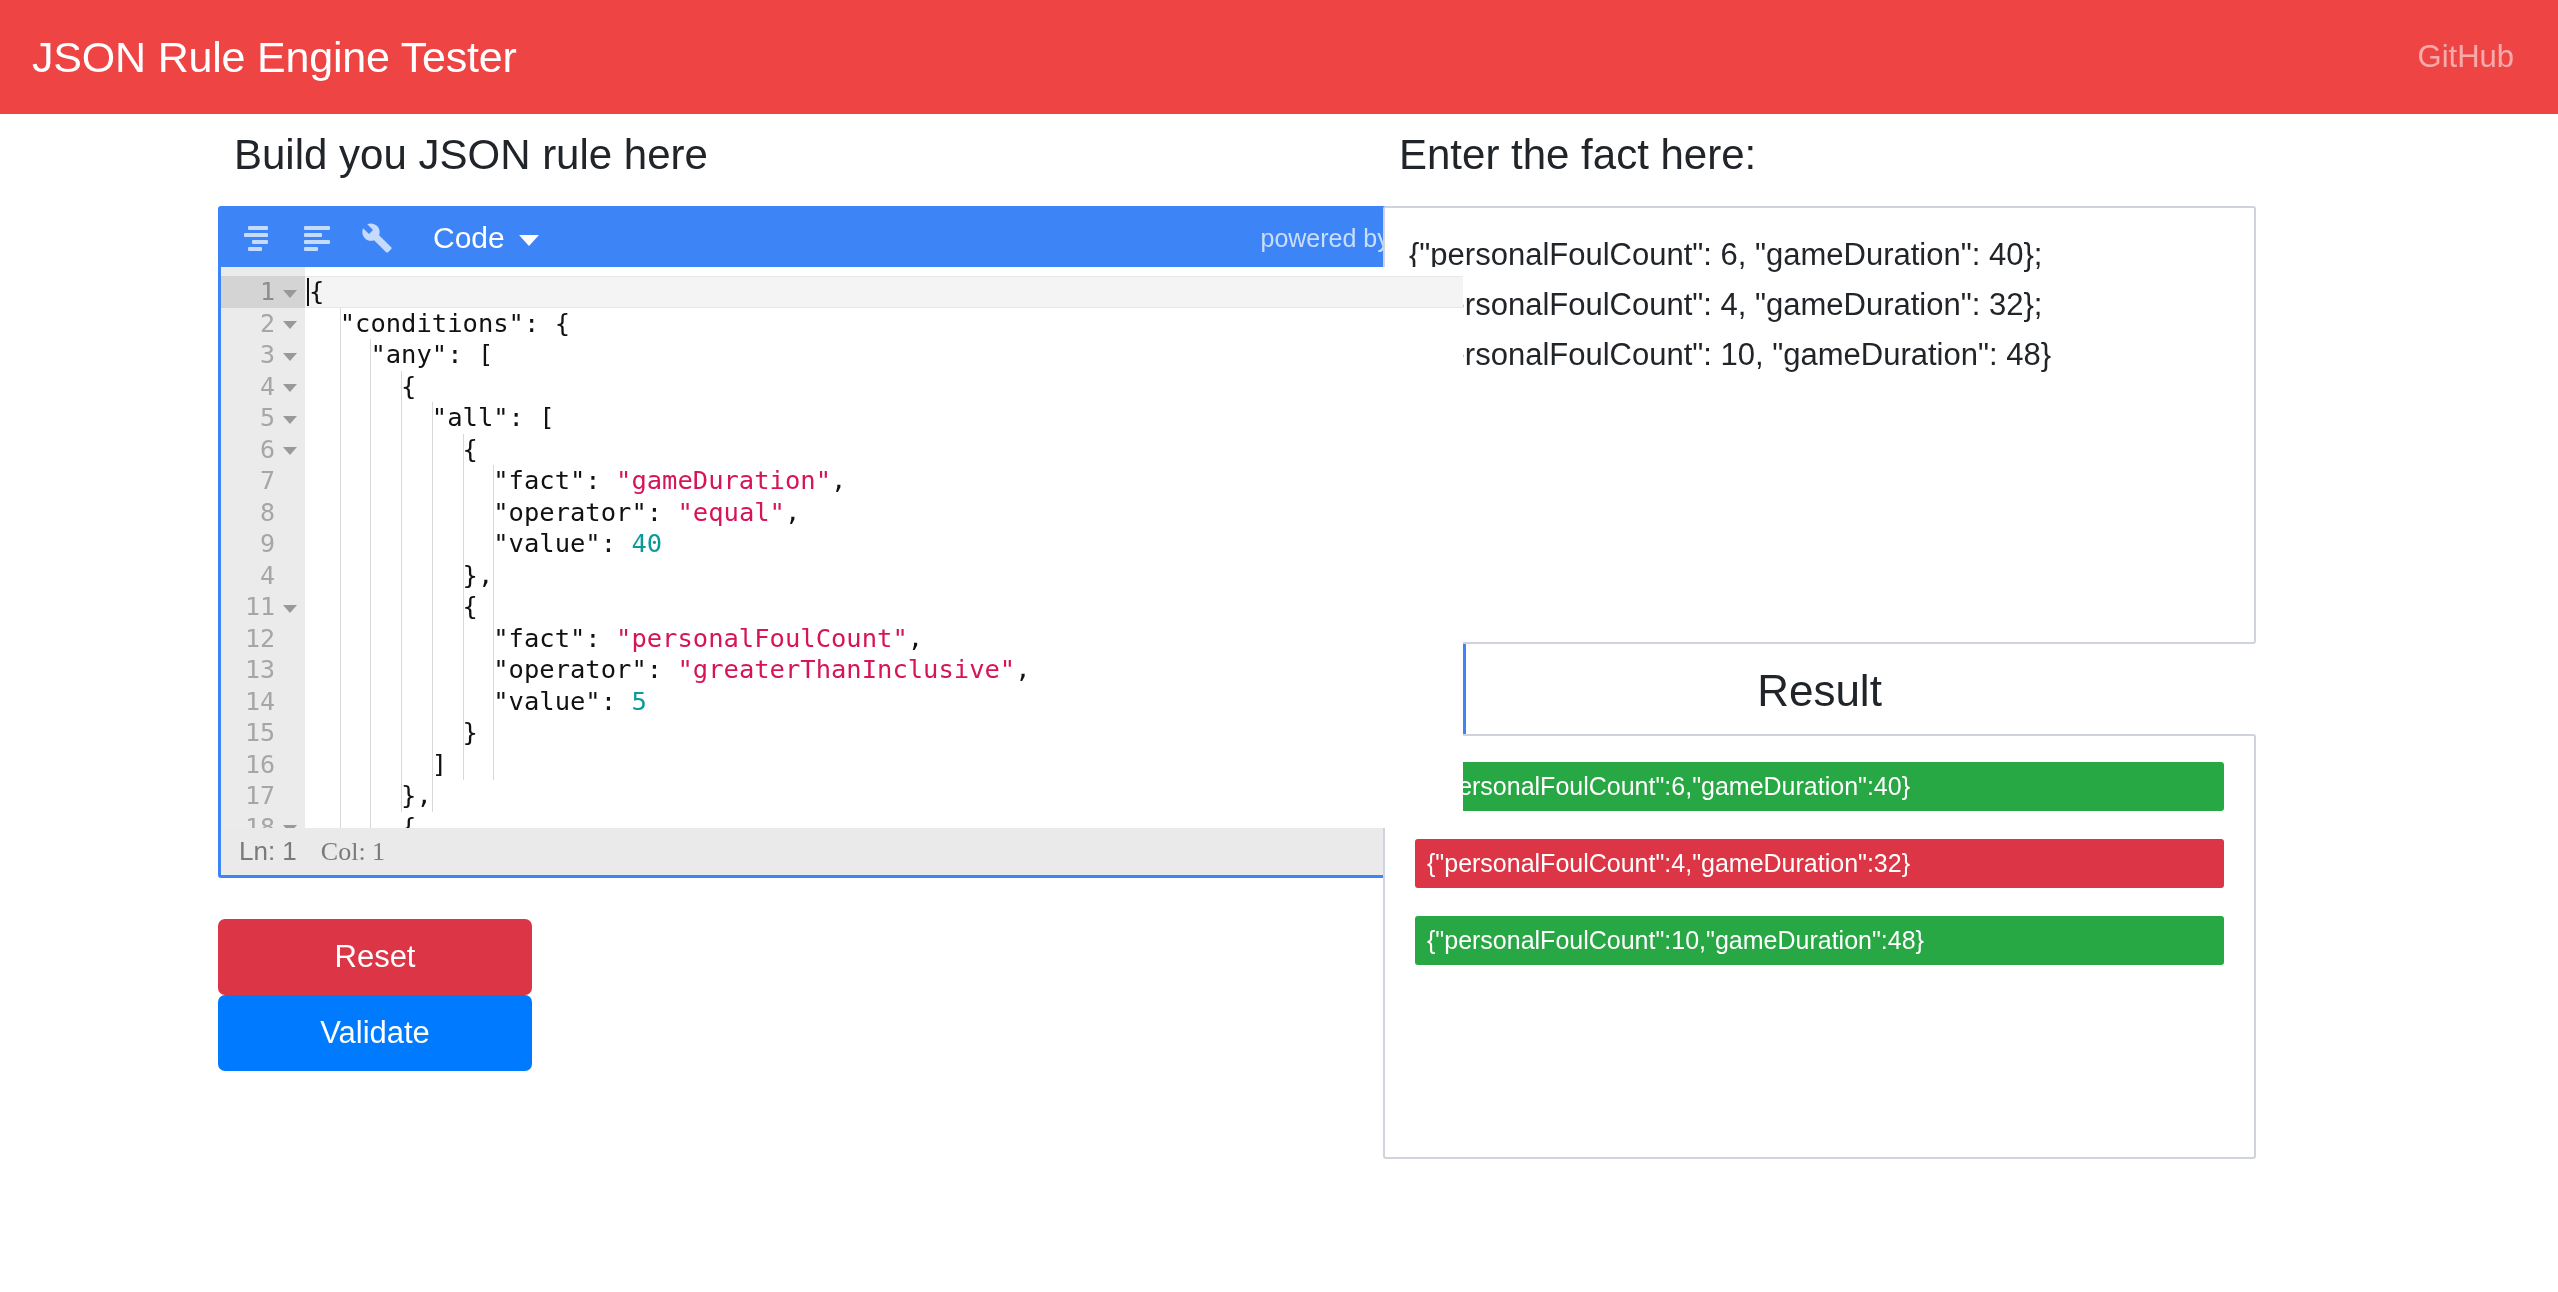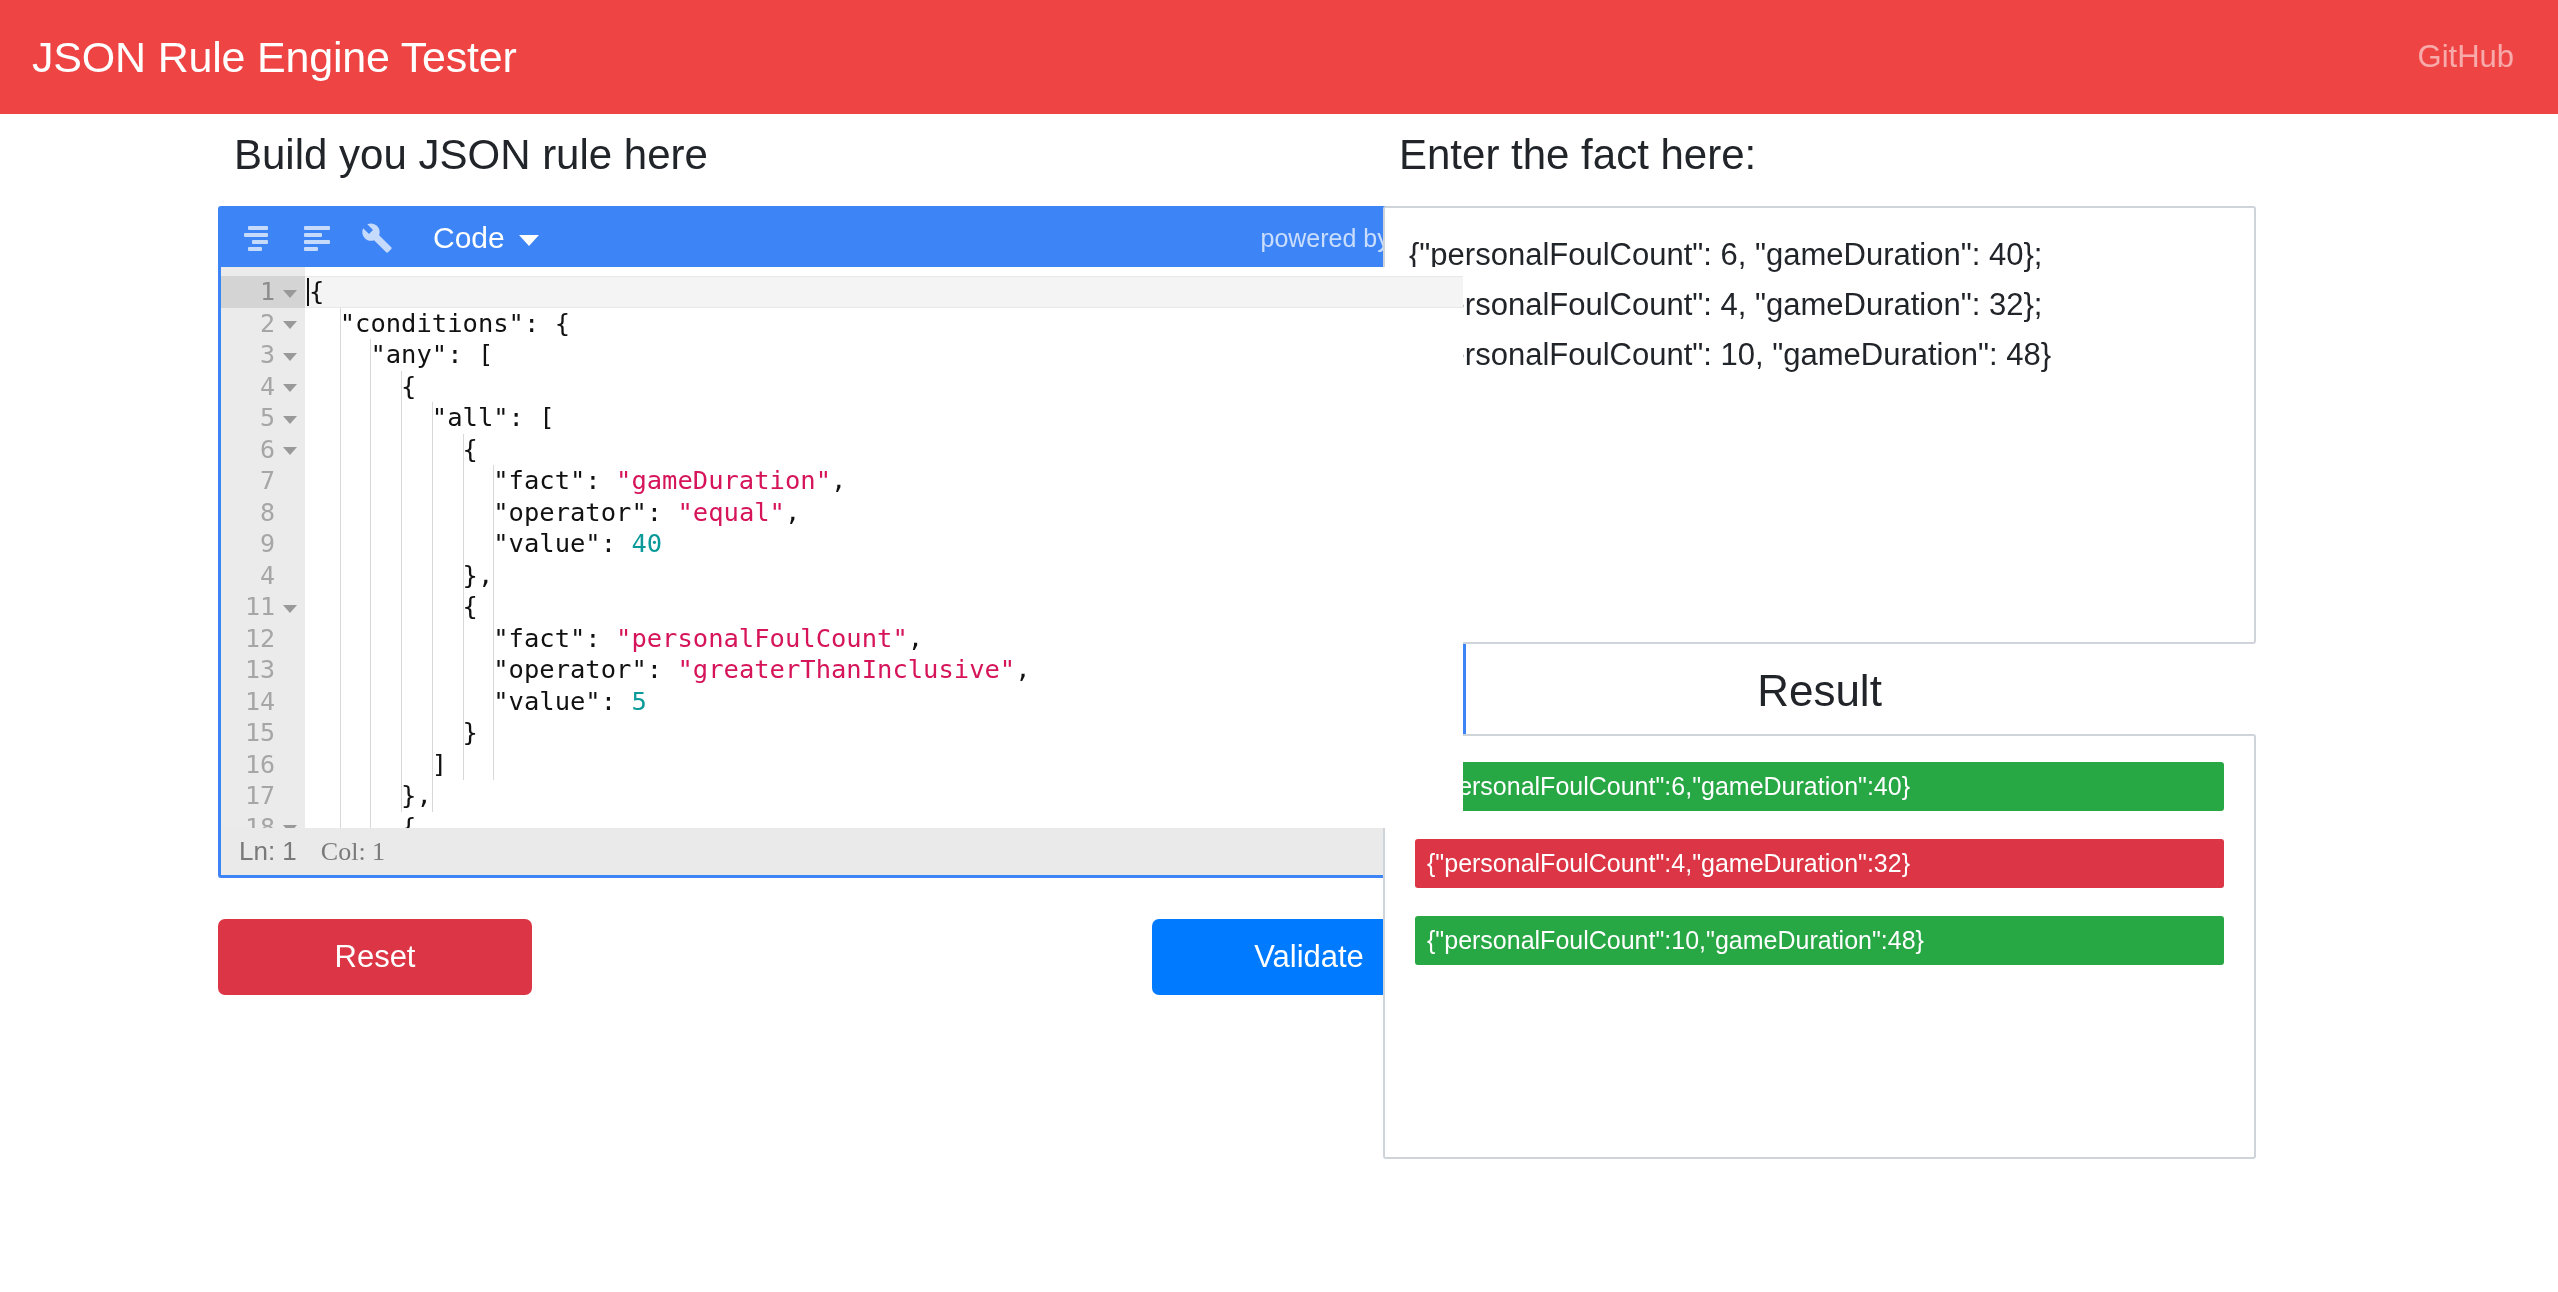--- a/index.html
+++ b/index.html
@@ -205,20 +205,21 @@
     white-space: nowrap;
   }
   .editor-status .st-col { margin-left: 24px; font-family: Liberation Serif, serif; }
 
   
   .btn-row {
     display: flex;
     justify-content: space-between;
     width: 1248px;
     margin-top: 41px;
+    flex-direction: column;
   }
   .btn {
     border: none;
     border-radius: 7px;
     color: #ffffff;
     font-size: 31px;
     font-family: "Liberation Sans", sans-serif;
     cursor: pointer;
     white-space: nowrap;
   }

